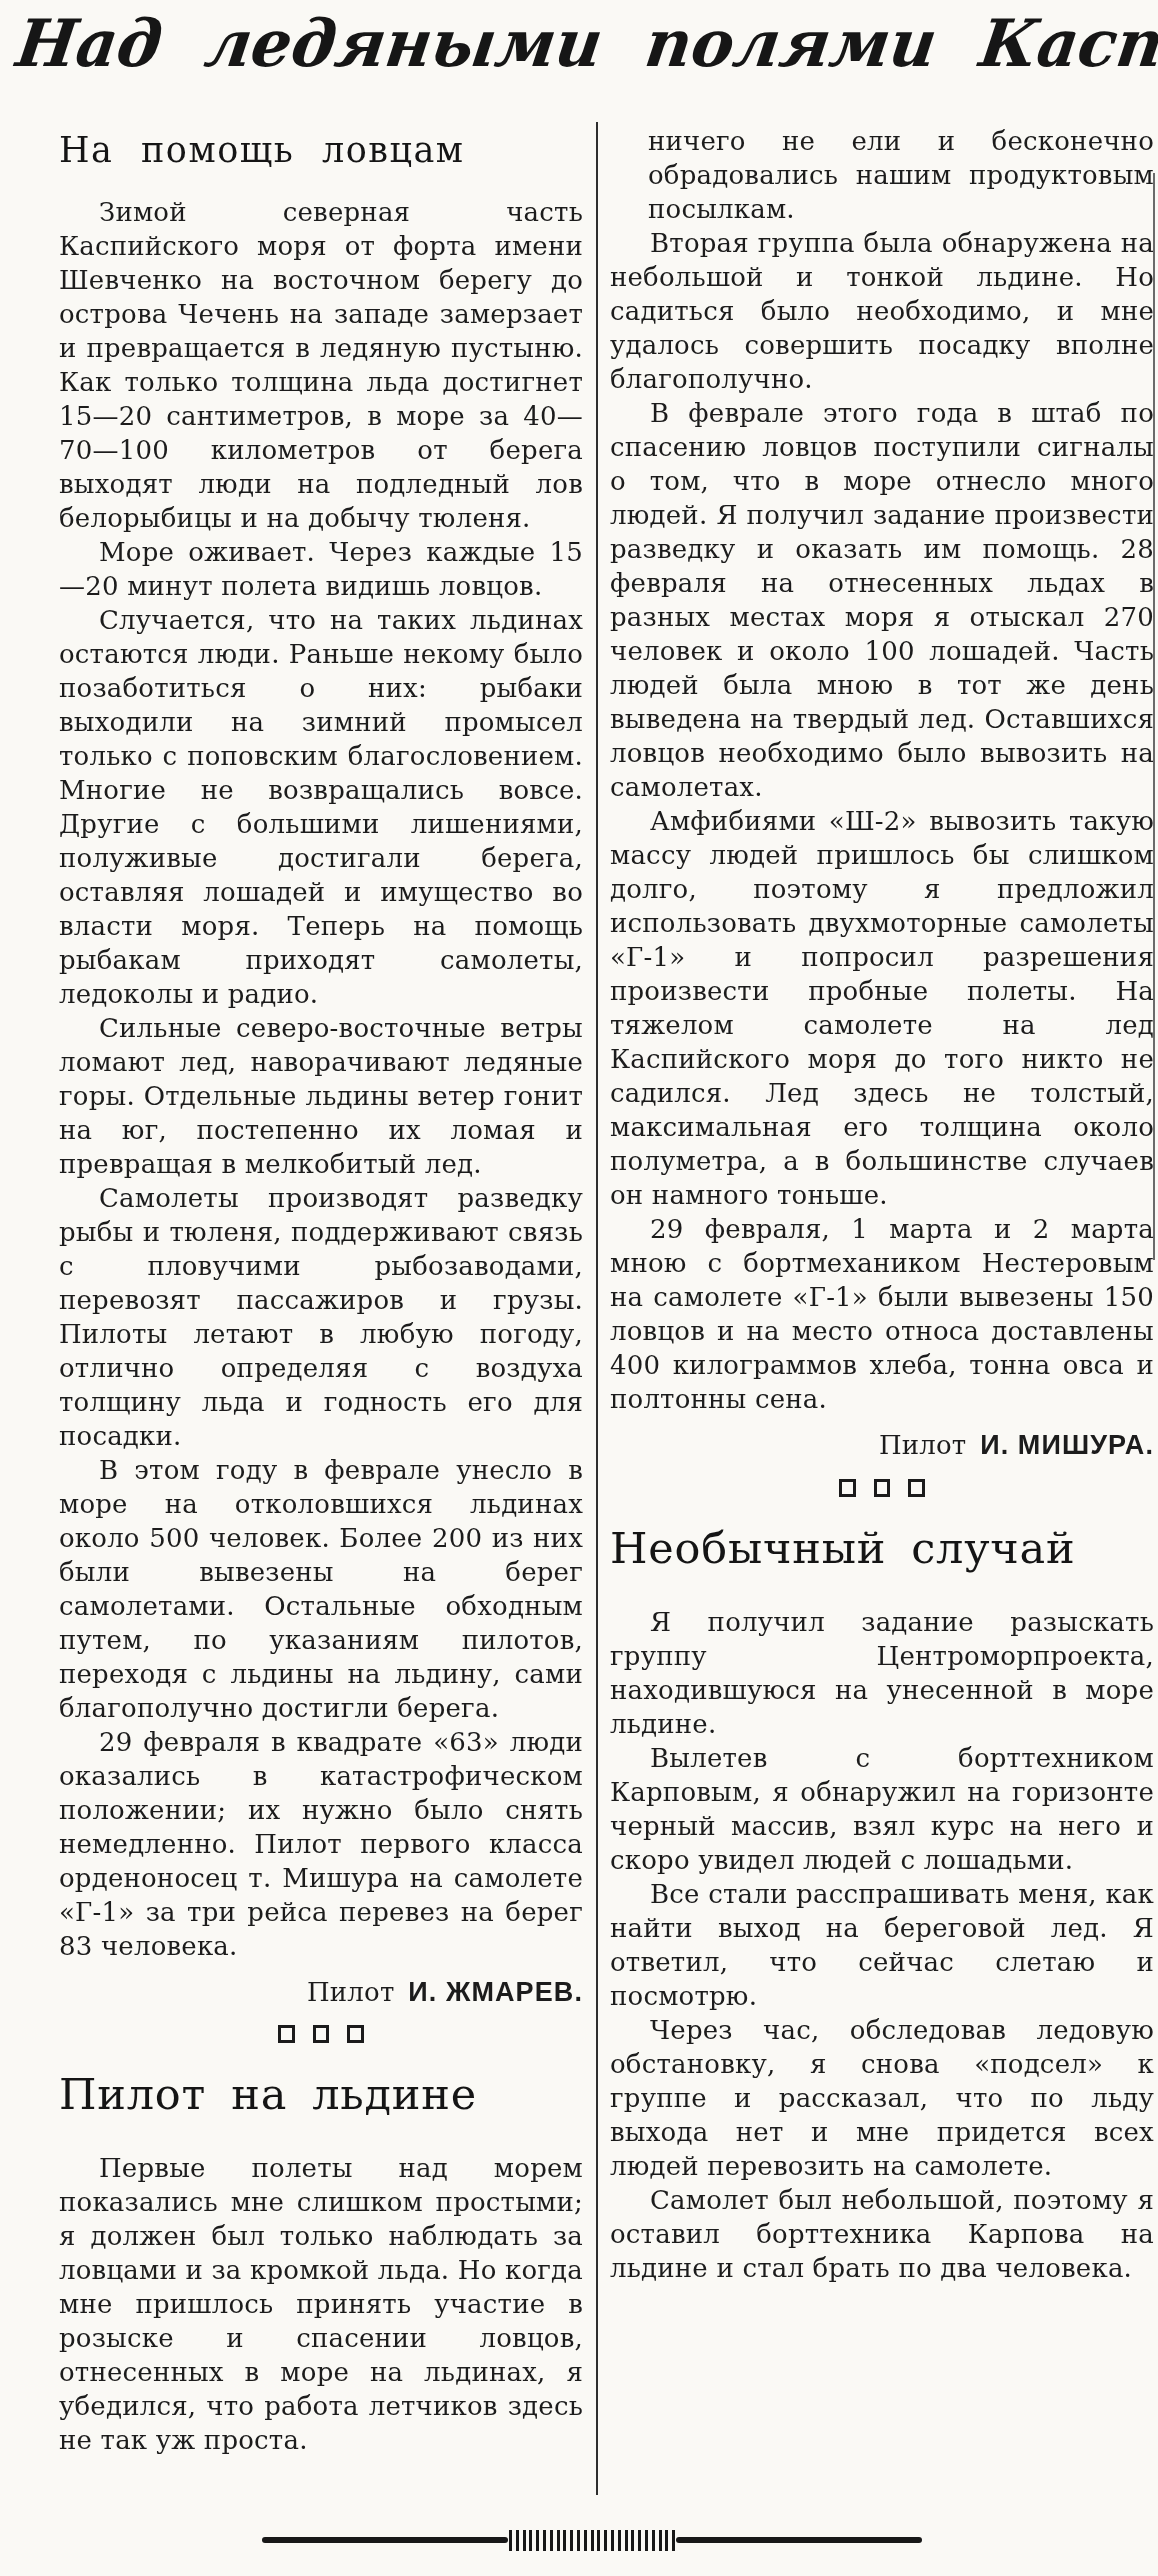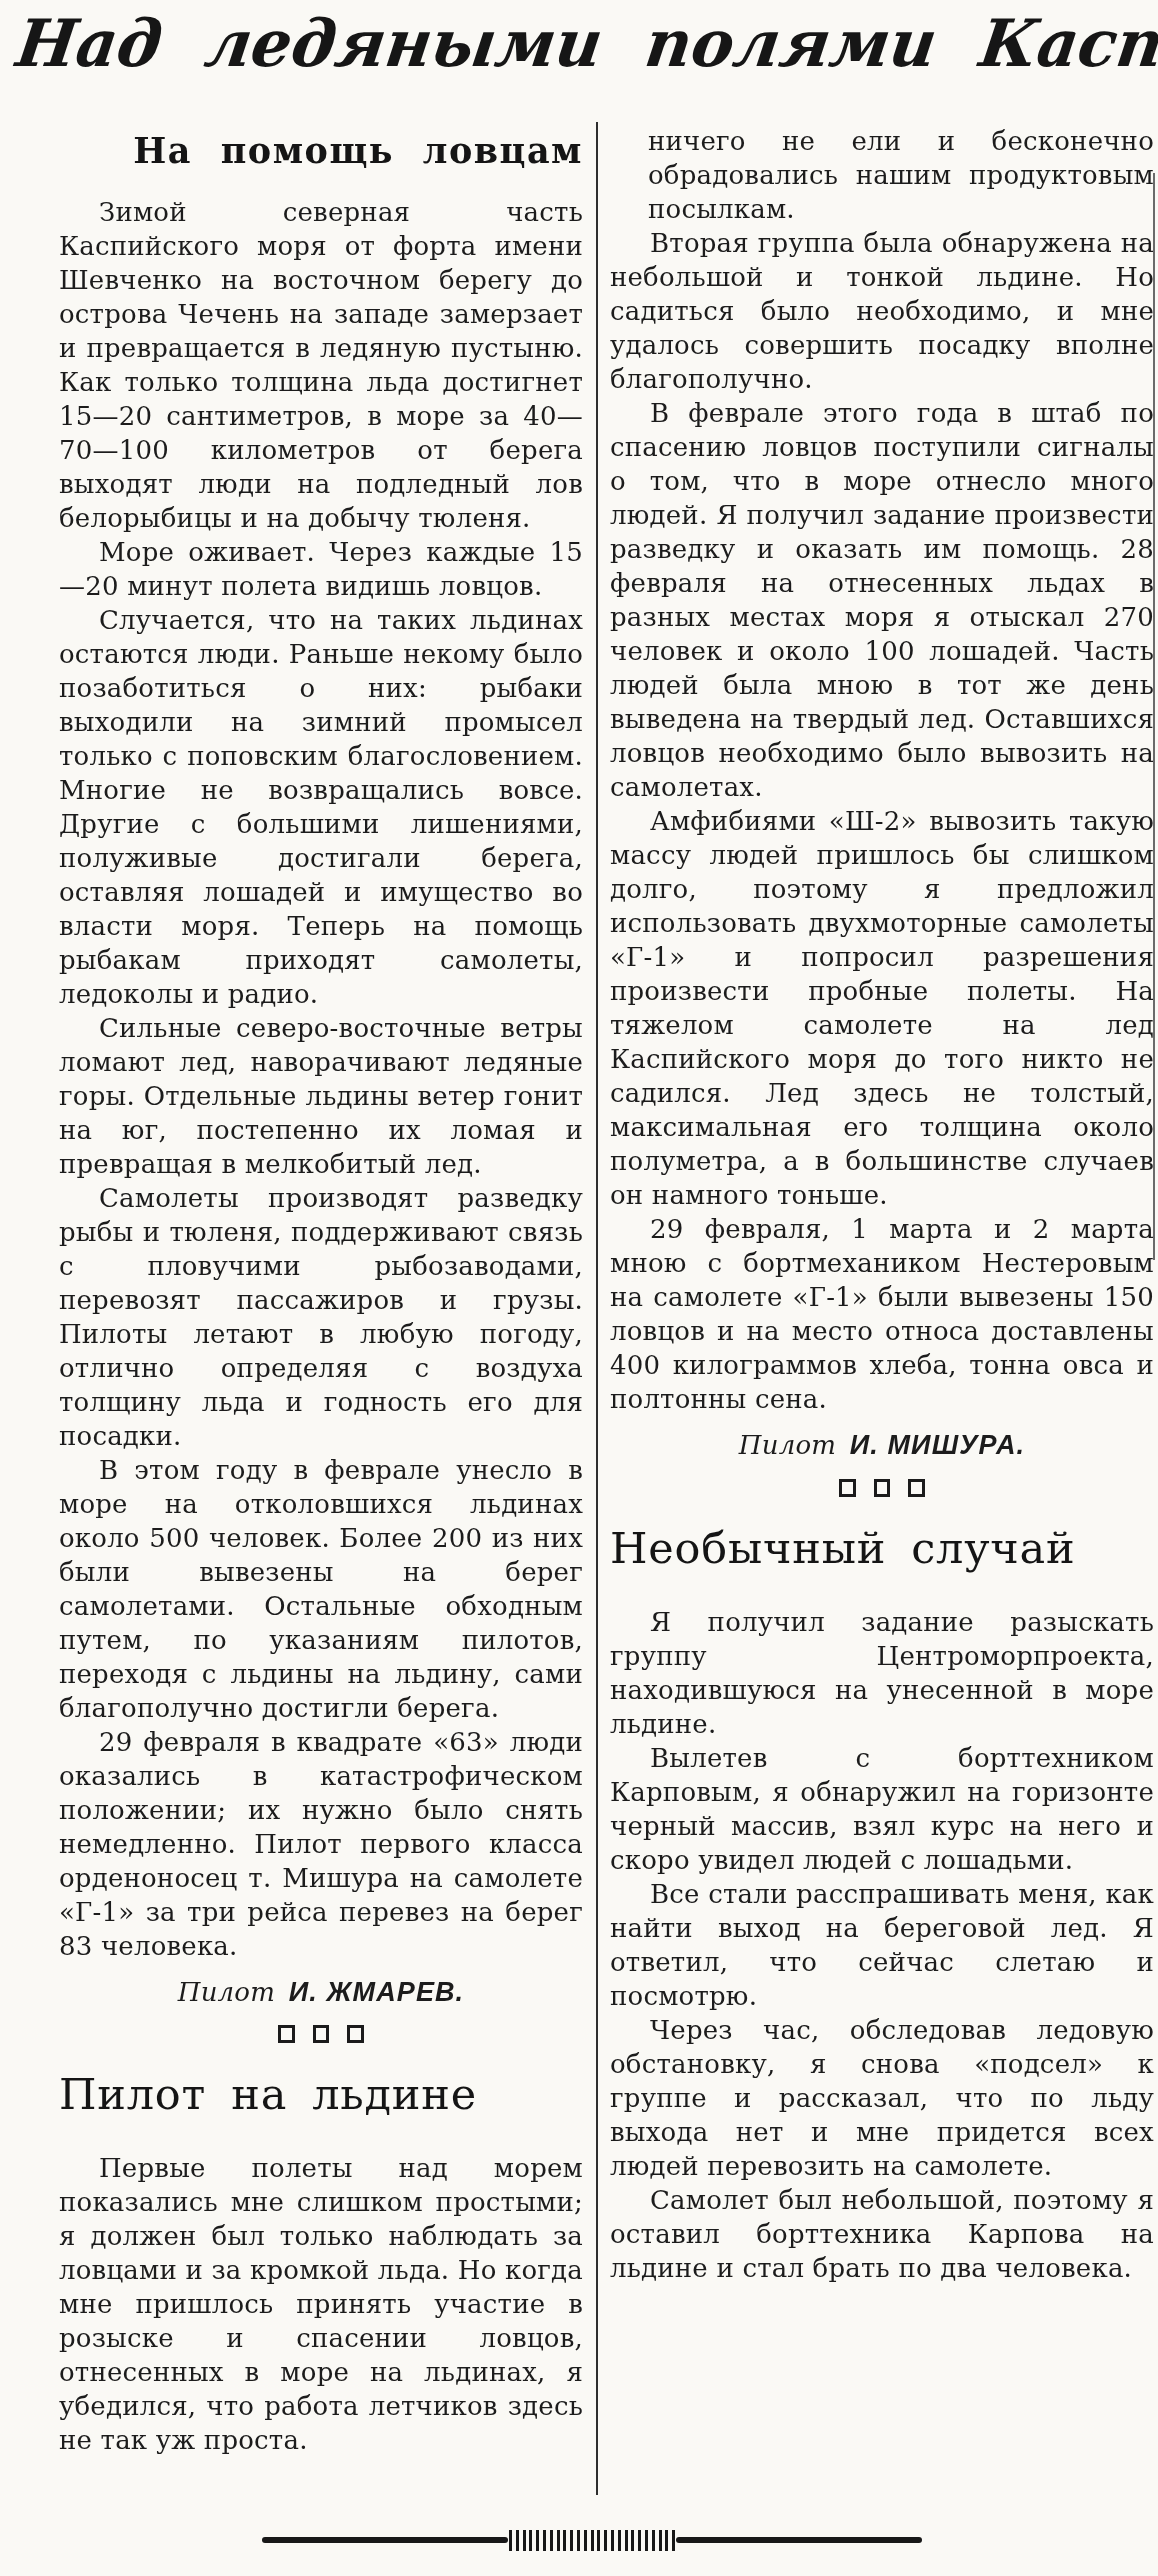--- a/index.html
+++ b/index.html
@@ -47,44 +47,43 @@
   }
   .col-left  { left: 59px;  width: 524px; }
   .col-right { left: 610px; width: 544px; }
   .col p { margin: 0; text-indent: 40px; }
   .col p.no-indent { text-indent: 0; margin-left: 38px; }
 
   .head-sm {
     margin: 4.6px 0 23px 0;
     font-size: 35px;
     line-height: 43px;
-    font-weight: bold;
-    text-align: right;
+    font-weight: normal;
+    text-align: left;
     text-indent: 0;
     letter-spacing: 1.5px;
     word-spacing: 15px;
     color: #151515;
   }
   .head-lg {
     margin: 27px 0 32px 0;
     font-size: 43px;
     line-height: 49px;
     font-weight: normal;
     text-align: left;
     text-indent: 0;
     letter-spacing: 0.8px;
     word-spacing: 10.6px;
     color: #151515;
   }
   .byline {
     margin: 12px 0 3px 0;
-    text-align: center;
+    text-align: right;
     text-indent: 0;
     font-size: 26px;
-    font-style: italic;
   }
   .byline .name {
     font-family: "Liberation Sans", sans-serif;
     font-weight: bold;
     font-size: 27px;
     letter-spacing: 1.1px;
     margin-left: 13.7px;
   }
   .ornament {
     margin: 16.7px 0 4.6px 0;

